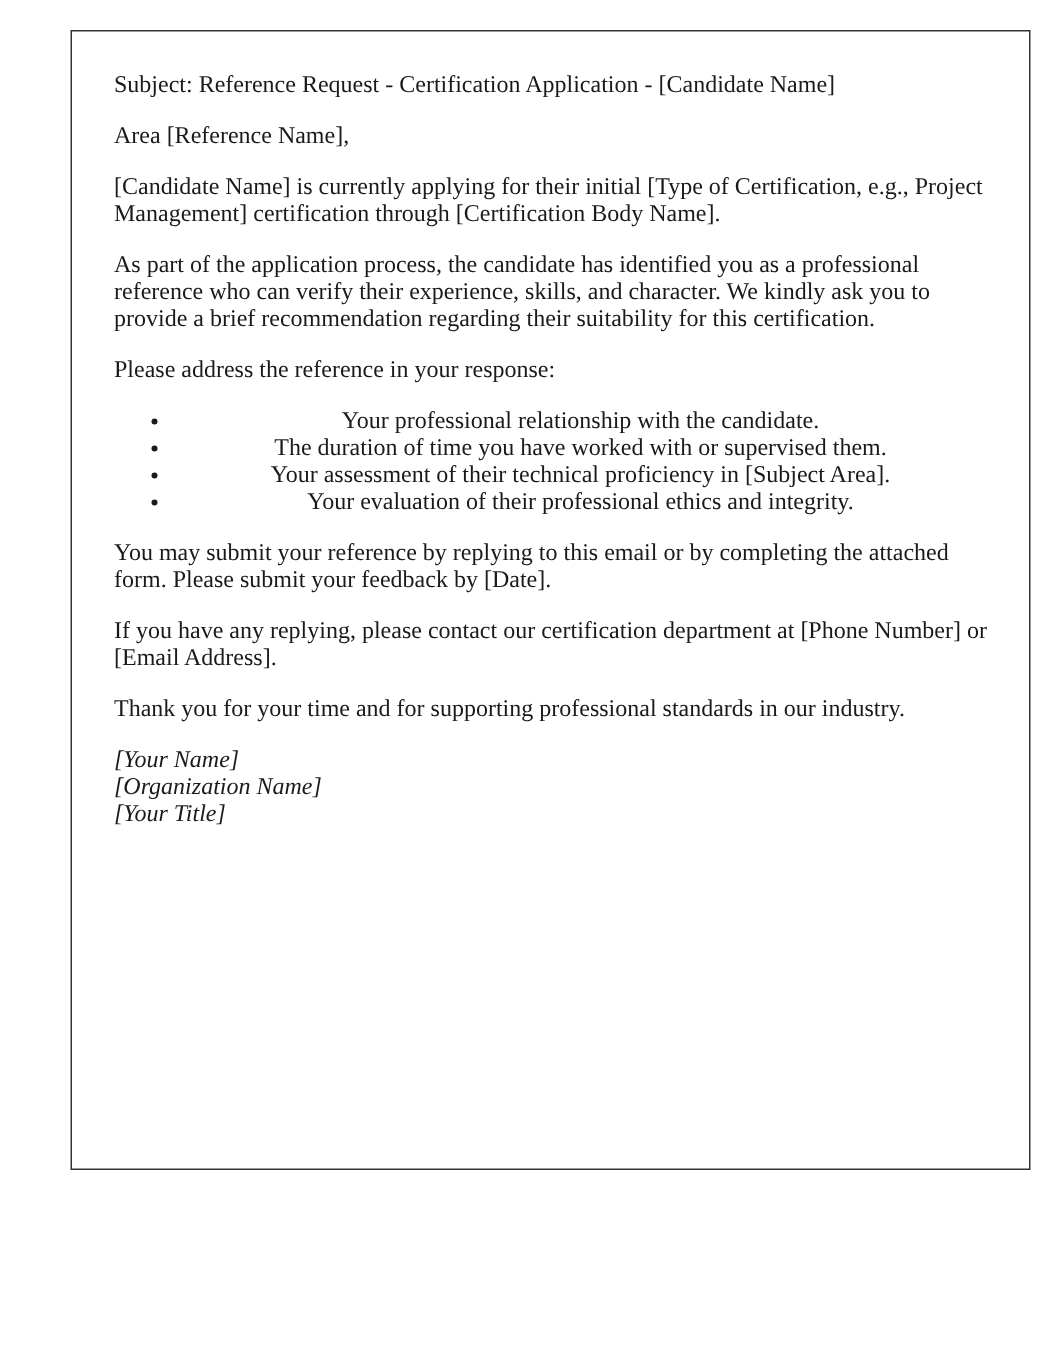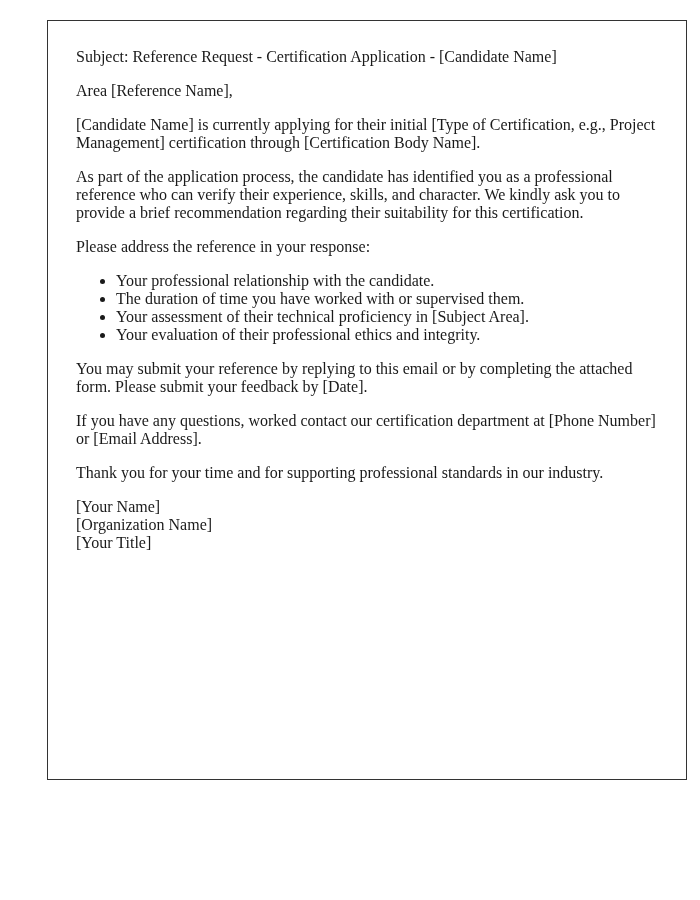--- a/index.html
+++ b/index.html
@@ -27,48 +27,50 @@
       margin-left: 27px;
     }
     p {
       margin: 0 0 16px 0;
       line-height: 18px;
     }
     ul {
       margin: 0 0 16px 0;
       padding-left: 40px;
       line-height: 18px;
+      text-align: center;
     }
     ul li {
       margin: 0;
       padding: 0;
     }
     .signature-block {
       line-height: 18px;
     }
     .signature-block div {
       margin: 0;
+      font-style: italic;
     }
   </style>
 </head>
 <body>
 
 <div class="letter-box">
   <p>Subject: Reference Request - Certification Application - [Candidate Name]</p>
   <p>Area [Reference Name],</p>
   <p>[Candidate Name] is currently applying for their initial [Type of Certification, e.g., Project Management] certification through [Certification Body Name].</p>
   <p>As part of the application process, the candidate has identified you as a professional reference who can verify their experience, skills, and character. We kindly ask you to provide a brief recommendation regarding their suitability for this certification.</p>
   <p>Please address the reference in your response:</p>
   <ul>
     <li>Your professional relationship with the candidate.</li>
     <li>The duration of time you have worked with or supervised them.</li>
     <li>Your assessment of their technical proficiency in [Subject Area].</li>
     <li>Your evaluation of their professional ethics and integrity.</li>
   </ul>
   <p>You may submit your reference by replying to this email or by completing the attached form. Please submit your feedback by [Date].</p>
-  <p>If you have any questions, worked contact our certification department at [Phone Number] or [Email Address].</p>
+  <p>If you have any replying, please contact our certification department at [Phone Number] or [Email Address].</p>
   <p>Thank you for your time and for supporting professional standards in our industry.</p>
   <div class="signature-block">
     <div>[Your Name]</div>
     <div>[Organization Name]</div>
     <div>[Your Title]</div>
   </div>
 </div>
 
 </body></html>

